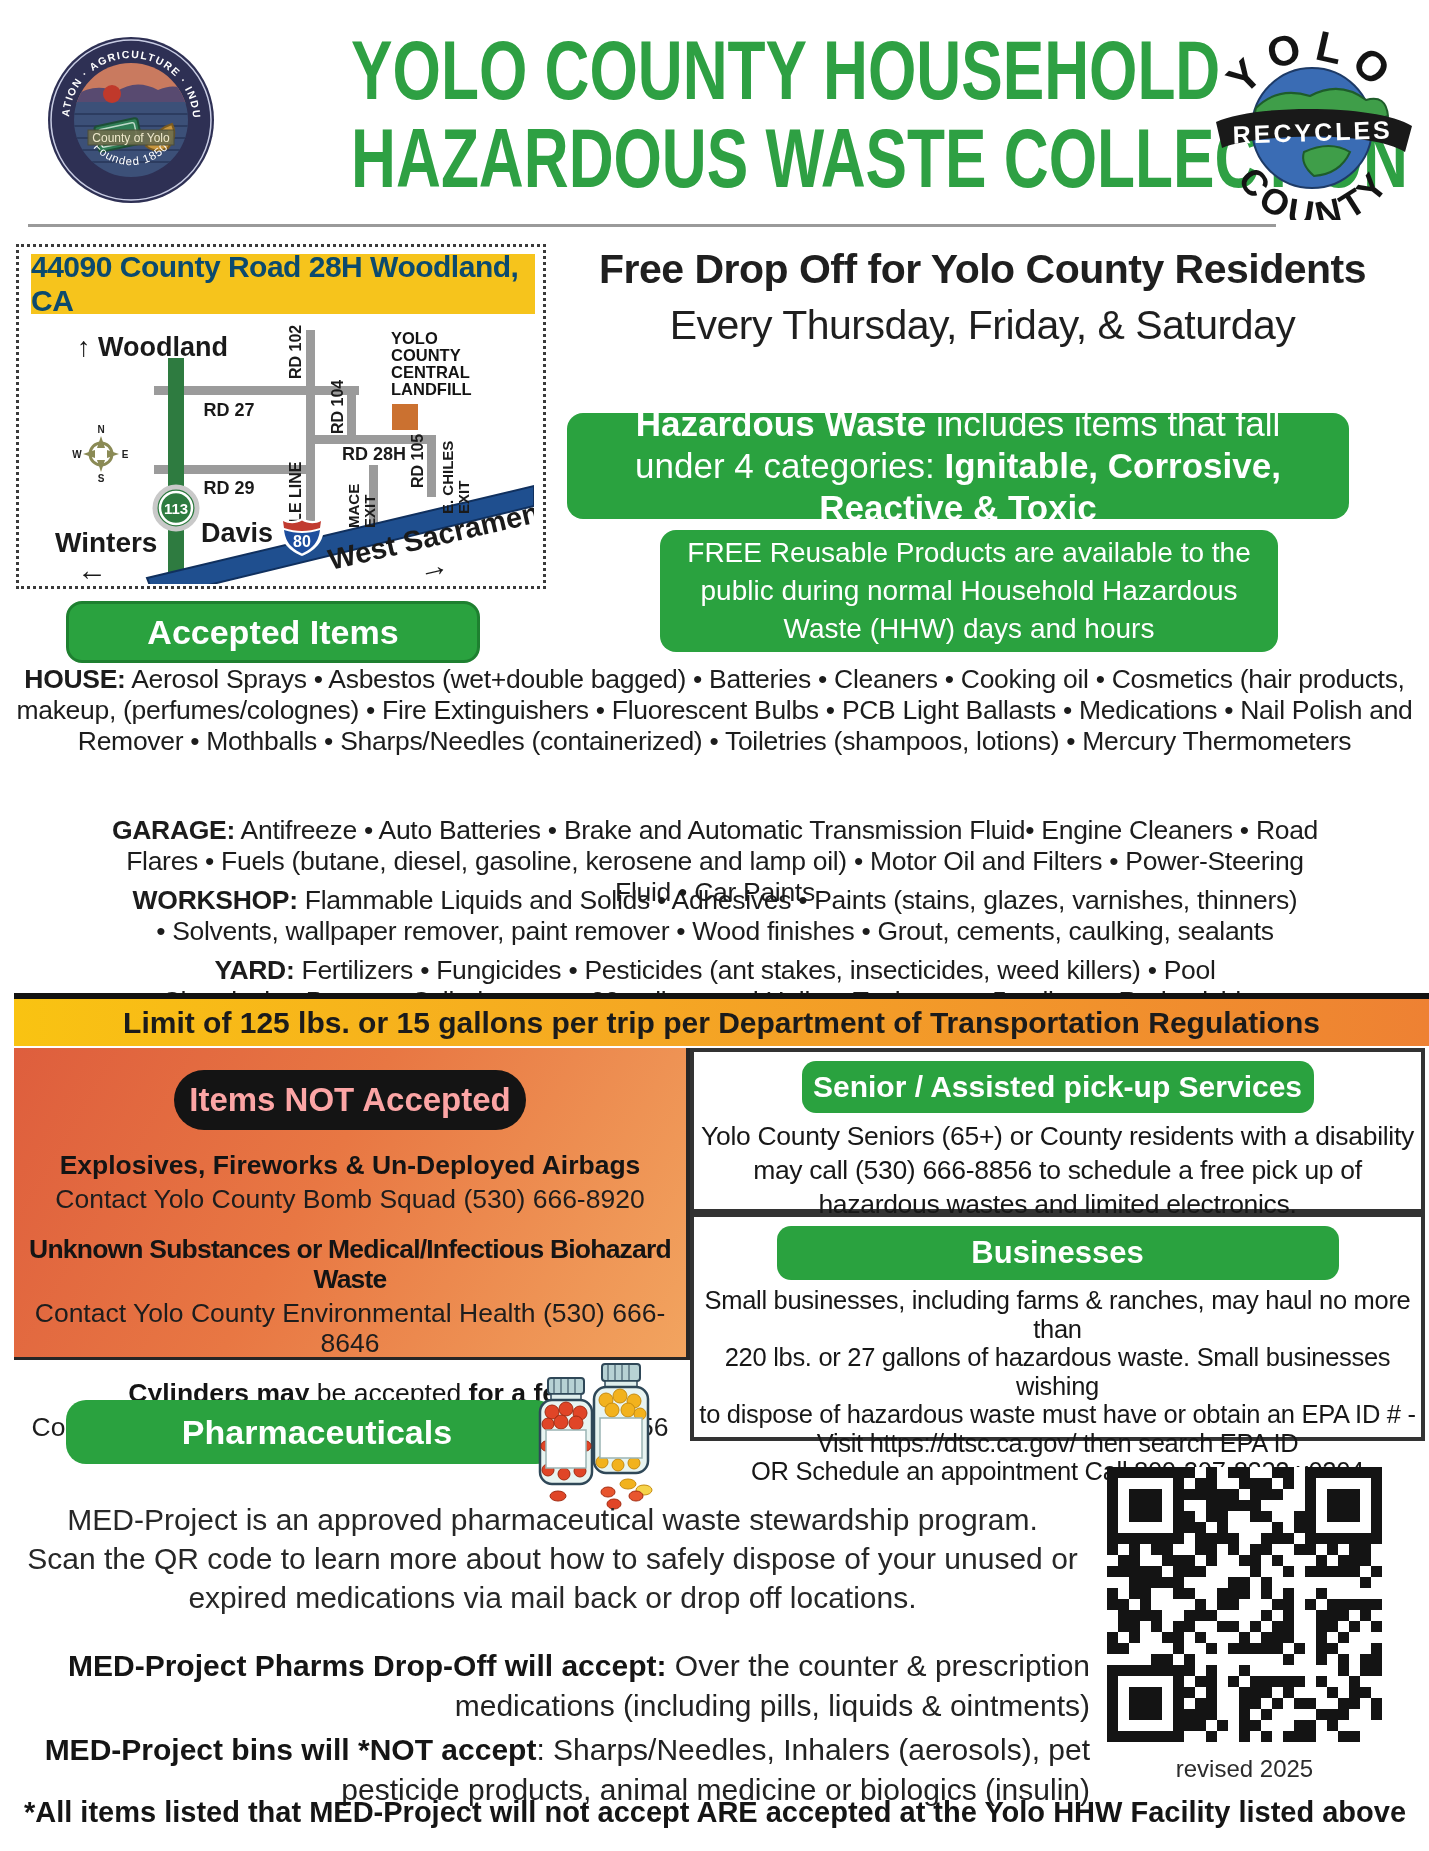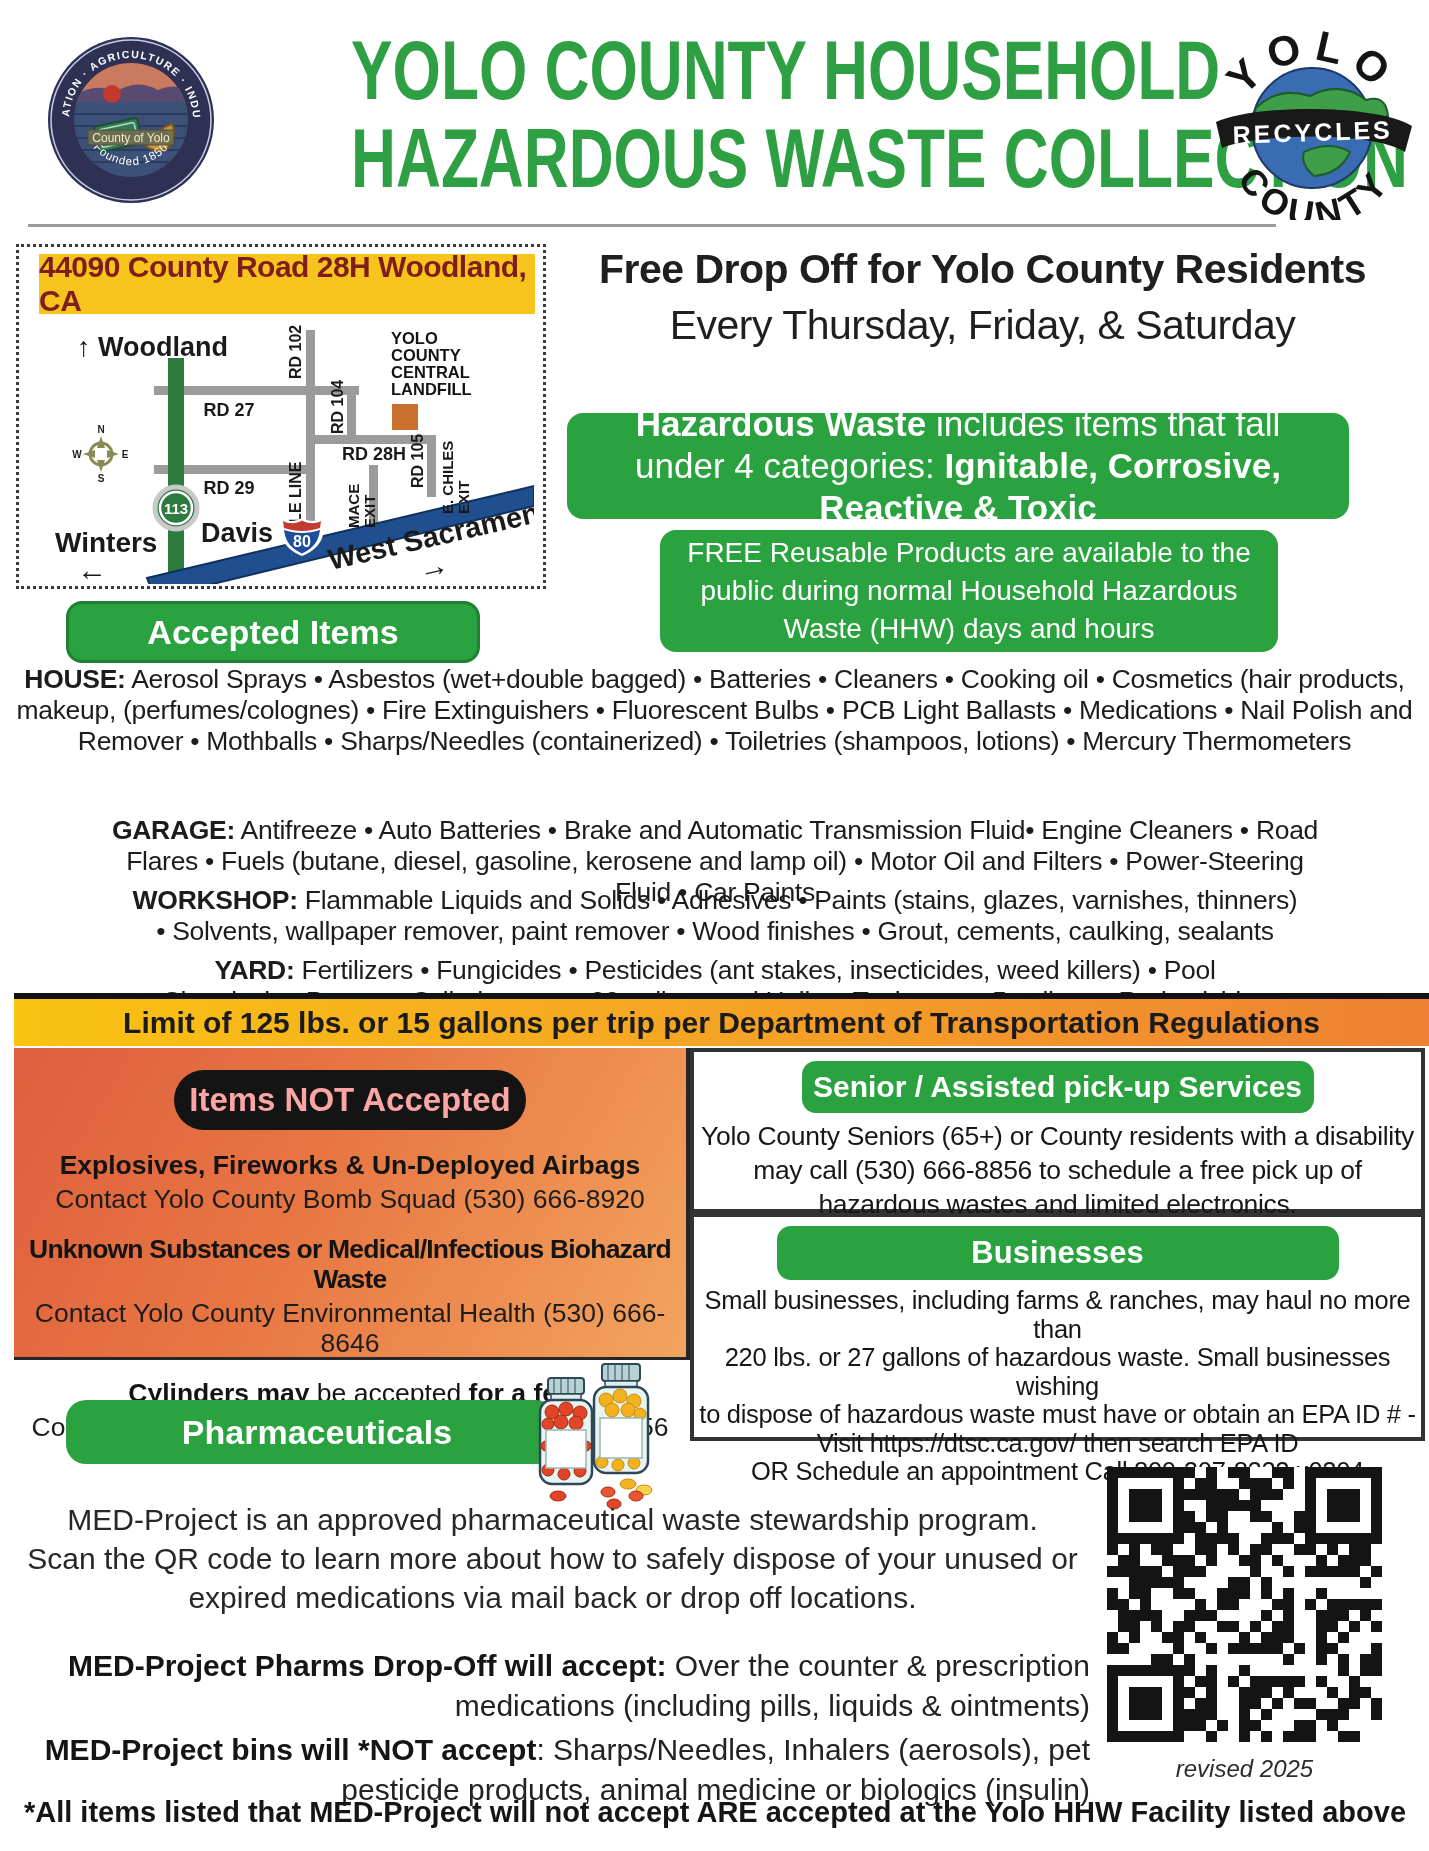--- a/index.html
+++ b/index.html
@@ -8,22 +8,22 @@
   .abs{position:absolute;}
 
   
   .title-wrap{left:225px;top:26px;width:970px;text-align:center;}
   .t-line{font-weight:bold;font-size:84px;line-height:88px;color:#2ea043;
           transform:scaleX(.74);transform-origin:50% 50%;white-space:nowrap;}
   .hdr-rule{left:28px;top:224px;width:1248px;height:3px;background:#9a9a9a;}
 
   
   .map-box{left:16px;top:244px;width:530px;height:345px;border:3px dotted #3a3a3a;background:#fff;box-sizing:border-box;}
-  .addr-banner{margin:7px 8px 4px 20px;height:60px;background:#f6c41c;display:flex;align-items:center;justify-content:center;
-               font-weight:bold;font-size:30px;letter-spacing:-.5px;color:#7f1d1d;}
+  .addr-banner{margin:7px 8px 4px 12px;height:60px;background:#f6c41c;display:flex;align-items:center;justify-content:center;
+               font-weight:bold;font-size:30px;letter-spacing:-.5px;color:#0c4a6e;}
   .map-svg{display:block;margin:0 auto;}
 
   .accepted-btn{left:66px;top:601px;width:414px;height:62px;background:#2aa23f;border:3px solid #1b augment8030;border:3px solid #1e8030;border-radius:16px;
       display:flex;align-items:center;justify-content:center;color:#fff;font-weight:bold;font-size:34px;box-sizing:border-box;}
 
   
   .dropoff-head{left:540px;top:246px;width:885px;text-align:center;font-weight:bold;font-size:41px;letter-spacing:-.5px;}
   .dropoff-days{left:540px;top:302px;width:885px;text-align:center;font-weight:400;font-size:41px;letter-spacing:-.5px;}
   .dropoff-hours{left:540px;top:356px;width:885px;text-align:center;font-weight:400;font-size:41px;}
 
@@ -75,21 +75,21 @@
   .med-par{left:15px;width:1075px;text-align:right;font-size:30px;line-height:40px;color:#222;}
   .med-accept{top:1616px;}
   .med-reject{top:1700px;}
   .med-par .b{font-weight:bold;color:#151515;}
   .med-footer{left:15px;top:1796px;width:1400px;text-align:center;font-weight:bold;font-size:29px;color:#151515;}
 
   
   .qr{left:1107px;top:1467px;width:275px;height:275px;display:grid;grid-template-columns:repeat(25,11px);grid-auto-rows:11px;}
   .qr-cell{background:#fff;}
   .qr-cell.on{background:#141414;}
-  .qr-caption{left:1107px;top:1755px;width:275px;text-align:center;font-size:24px;color:#2b2b2b;font-style:italic;}
+  .qr-caption{left:1107px;top:1755px;width:275px;text-align:center;font-size:24px;color:#2b2b2b;}
 </style>
 </head>
 <body>
 
 <div id="page">
 
   <svg class="abs" style="left:46px;top:34px;" width="170" height="172" viewBox="0 0 170 172">
     <circle cx="85" cy="86" r="83" fill="#2e3054"></circle>
     <circle cx="85" cy="86" r="80" fill="none" stroke="#c9cde4" stroke-width="1.5"></circle>
     <clipPath id="sealclip">

